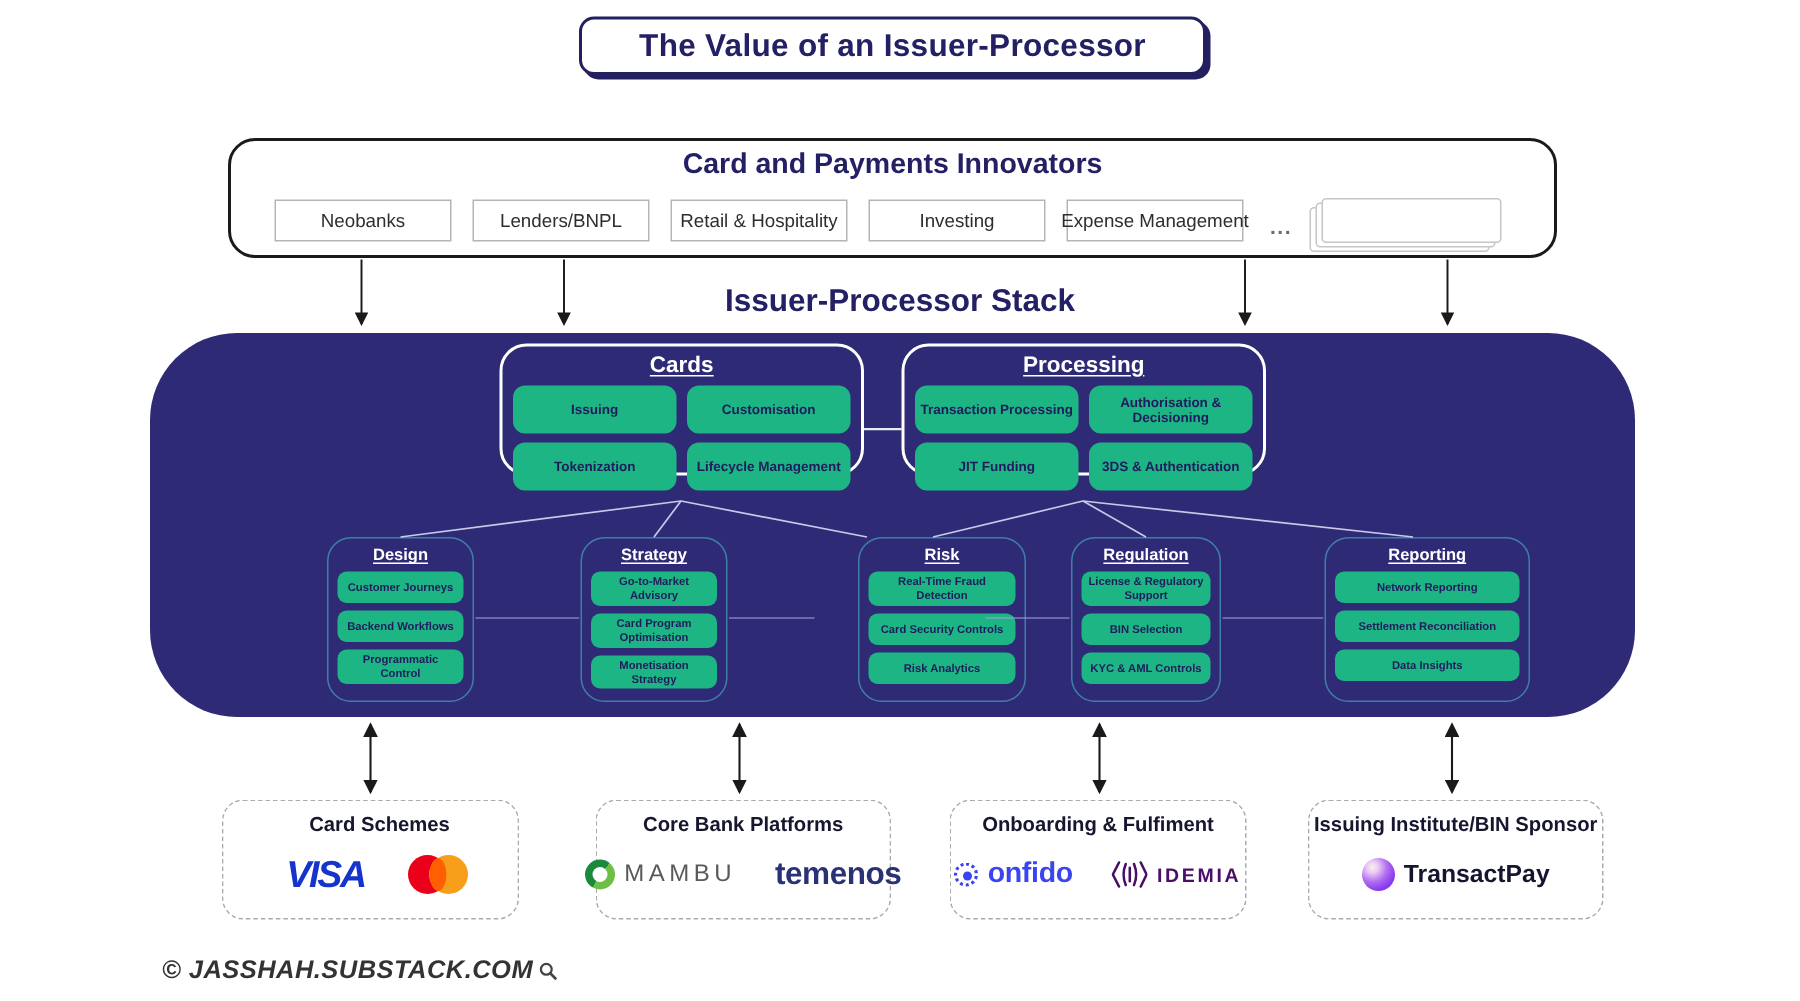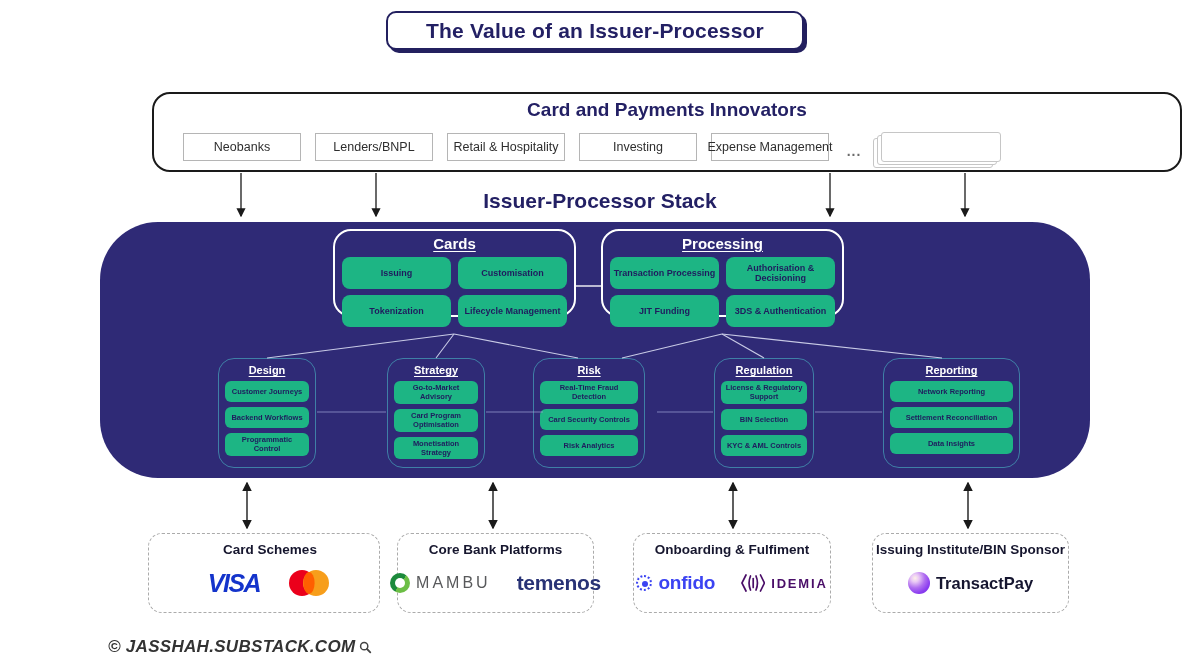--- a/index.html
+++ b/index.html
@@ -6,21 +6,21 @@
   html,body { background:#ffffff; font-family:"Liberation Sans", sans-serif; }
   #canvas { position:relative; width:1200px; height:667px; background:#fff; overflow:hidden; }
 
   
   .title-box { position:absolute; left:386px; top:11px; width:418px; height:39px;
     background:#fff; border:2.5px solid #23205f; border-radius:10px;
     box-shadow:3px 3px 0 #23205f; display:flex; align-items:center; justify-content:center; }
   .title-box span { font-size:21px; font-weight:bold; color:#232064; letter-spacing:.2px; }
 
   
-  .innovators { position:absolute; left:152px; top:92px; width:1030px; height:80px;
+  .innovators { position:absolute; left:152px; top:92px; width:886px; height:80px;
     background:#fff; border:2px solid #1a1a1a; border-radius:18px; }
   .innovators-heading { text-align:center; margin-top:5px; font-size:19px; font-weight:bold; color:#232064; }
   .innovators-row { position:absolute; left:29px; top:38px; right:18px; display:flex; gap:14px; align-items:center; }
   .chip { width:118px; height:28px; background:#fff; border:1px solid #b5b5b5;
     display:flex; align-items:center; justify-content:center;
     font-size:12.5px; color:#2e2e2e; white-space:nowrap; }
   .more-dots { width:22px; text-align:center; color:#6b6b6b; font-weight:bold; font-size:14px;
     letter-spacing:1px; padding-top:8px; }
   .stack-sheets { position:relative; width:120px; height:30px; margin-left:2px; }
   .sheet { position:absolute; width:120px; height:30px; background:#fff; border:1px solid #c6c6c6; border-radius:3px; }
@@ -41,34 +41,34 @@
   .group-box.processing { left:601px; }
   .group-heading { text-align:center; margin-top:4px; font-size:15px; font-weight:bold; color:#fff;
     text-decoration:underline; text-underline-offset:2px; }
   .group-grid { display:grid; grid-template-columns:1fr 1fr; gap:6px 7px; margin:5px 7px 0; }
   .gbtn { height:32px; background:#1DB584; border-radius:8px; display:flex; align-items:center;
     justify-content:center; text-align:center; font-size:9px; font-weight:bold; color:#1F1C5E; padding:0 3px; }
 
   .cat-box { position:absolute; top:358px; height:110px; border:1.5px solid #3F7FA6; border-radius:16px; }
   .cat-design { left:218px; width:98px; }
   .cat-strategy { left:387px; width:98px; }
-  .cat-risk { left:533px; width:112px; }
+  .cat-risk { left:572px; width:112px; }
   .cat-regulation { left:714px; width:100px; }
   .cat-reporting { left:883px; width:137px; }
   .cat-heading { text-align:center; margin-top:5px; font-size:11px; font-weight:bold; color:#fff;
     text-decoration:underline; text-underline-offset:2px; }
   .cat-btns { display:flex; flex-direction:column; gap:5px; margin:5px 6px 0; }
   .cbtn { min-height:21px; background:#1DB584; border-radius:6px; display:flex; align-items:center;
     justify-content:center; text-align:center; font-size:7.5px; font-weight:bold; color:#1F1C5E;
     padding:2px 3px; line-height:1.25; }
 
   
   .dashed-box { position:absolute; top:533px; height:80px; background:#fff;
     border:1.5px dashed #ababab; border-radius:14px; }
-  .pb-schemes { left:148px; width:232px;padding-left:12px; }
+  .pb-schemes { left:148px; width:198px;padding-left:12px; }
   .pb-corebank { left:397px; width:197px; }
   .pb-onboarding { left:633px; width:198px; }
   .pb-issuing { left:872px; width:197px; }
   .pb-heading { text-align:center; margin-top:8px; font-size:13.5px; font-weight:bold; color:#16162e; }
   .logo-row { margin-top:9px; display:flex; align-items:center; justify-content:center; gap:26px; height:34px; }
 
   .visa-word { font-size:25px; font-weight:800; font-style:italic; color:#1434CB; letter-spacing:-1.5px; }
   .logo-group { display:flex; align-items:center; gap:6px; }
   .mambu-icon { width:20px; height:20px; border-radius:50%;
     background:conic-gradient(from 40deg, #6cbe45 0 170deg, #1c8a3c 170deg 360deg);

